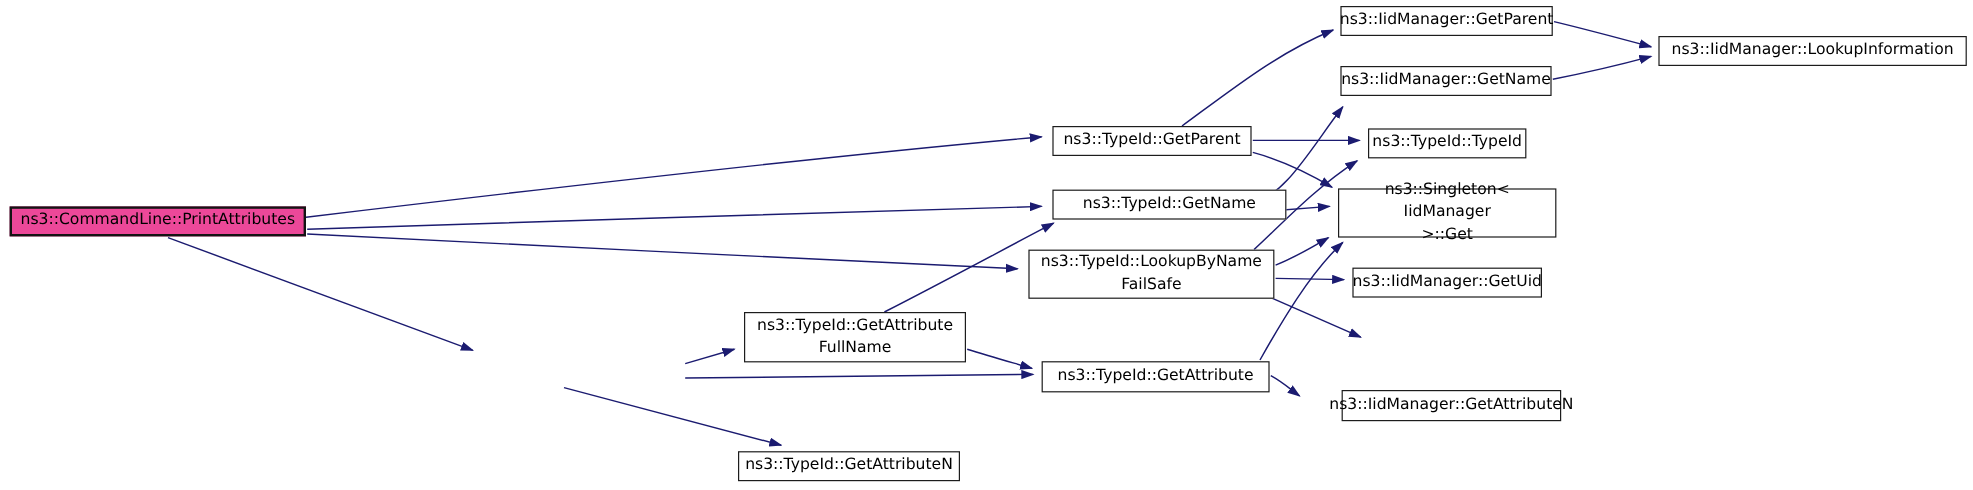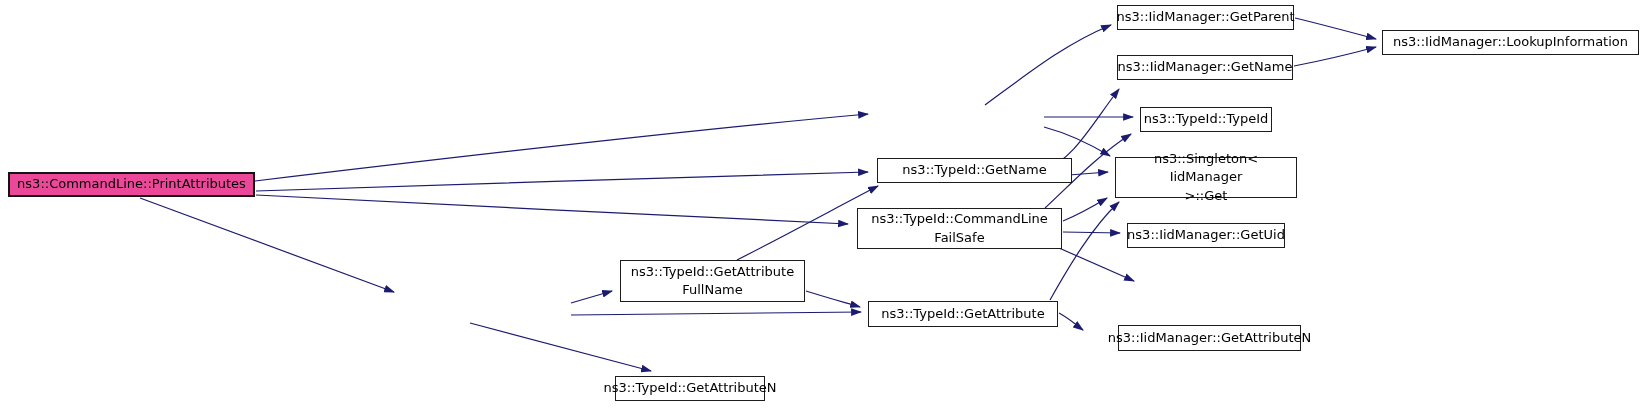--- a/index.html
+++ b/index.html
@@ -67,37 +67,38 @@
   </svg>
 
   <div class="node root" style="left:8px;top:172px;width:247px;height:25px;">ns3::CommandLine::PrintAttributes</div>
 
   <div class="node" style="left:1117px;top:5px;width:177px;height:25px;">ns3::IidManager::GetParent</div>
 
   <div class="node" style="left:1382px;top:30px;width:257px;height:25px;">ns3::IidManager::LookupInformation</div>
 
   <div class="node" style="left:1117px;top:55px;width:176px;height:25px;">ns3::IidManager::GetName</div>
 
+  <div class="node" style="left:877px;top:105px;width:166px;height:25px;">ns3::TypeId::GetParent</div>
 
   <div class="node" style="left:1140px;top:107px;width:132px;height:25px;">ns3::TypeId::TypeId</div>
 
   <div class="node" style="left:877px;top:158px;width:195px;height:25px;text-align:center;">ns3::TypeId::GetName</div>
 
   <div class="node" style="left:1115px;top:157px;width:182px;height:41px;">ns3::Singleton&lt; IidManager
 &gt;::Get</div>
 
-  <div class="node" style="left:857px;top:208px;width:205px;height:41px;">ns3::TypeId::CommandLine
+  <div class="node" style="left:857px;top:208px;width:205px;height:41px;">ns3::TypeId::LookupByName
 FailSafe</div>
 
   <div class="node" style="left:1127px;top:223px;width:158px;height:25px;">ns3::IidManager::GetUid</div>
 
 
   <div class="node" style="left:620px;top:260px;width:185px;height:42px;">ns3::TypeId::GetAttribute
 FullName</div>
 
 
   <div class="node" style="left:868px;top:301px;width:190px;height:26px;">ns3::TypeId::GetAttribute</div>
 
   <div class="node" style="left:1090px;top:325px;width:183px;height:26px;margin-left:28px;">ns3::IidManager::GetAttributeN</div>
 
-  <div class="node" style="left:615px;top:376px;width:150px;height:25px;">ns3::TypeId::GetAttributeN</div>
+  <div class="node" style="left:615px;top:376px;width:185px;height:25px;">ns3::TypeId::GetAttributeN</div>
 
 </div>
 
 </body></html>

